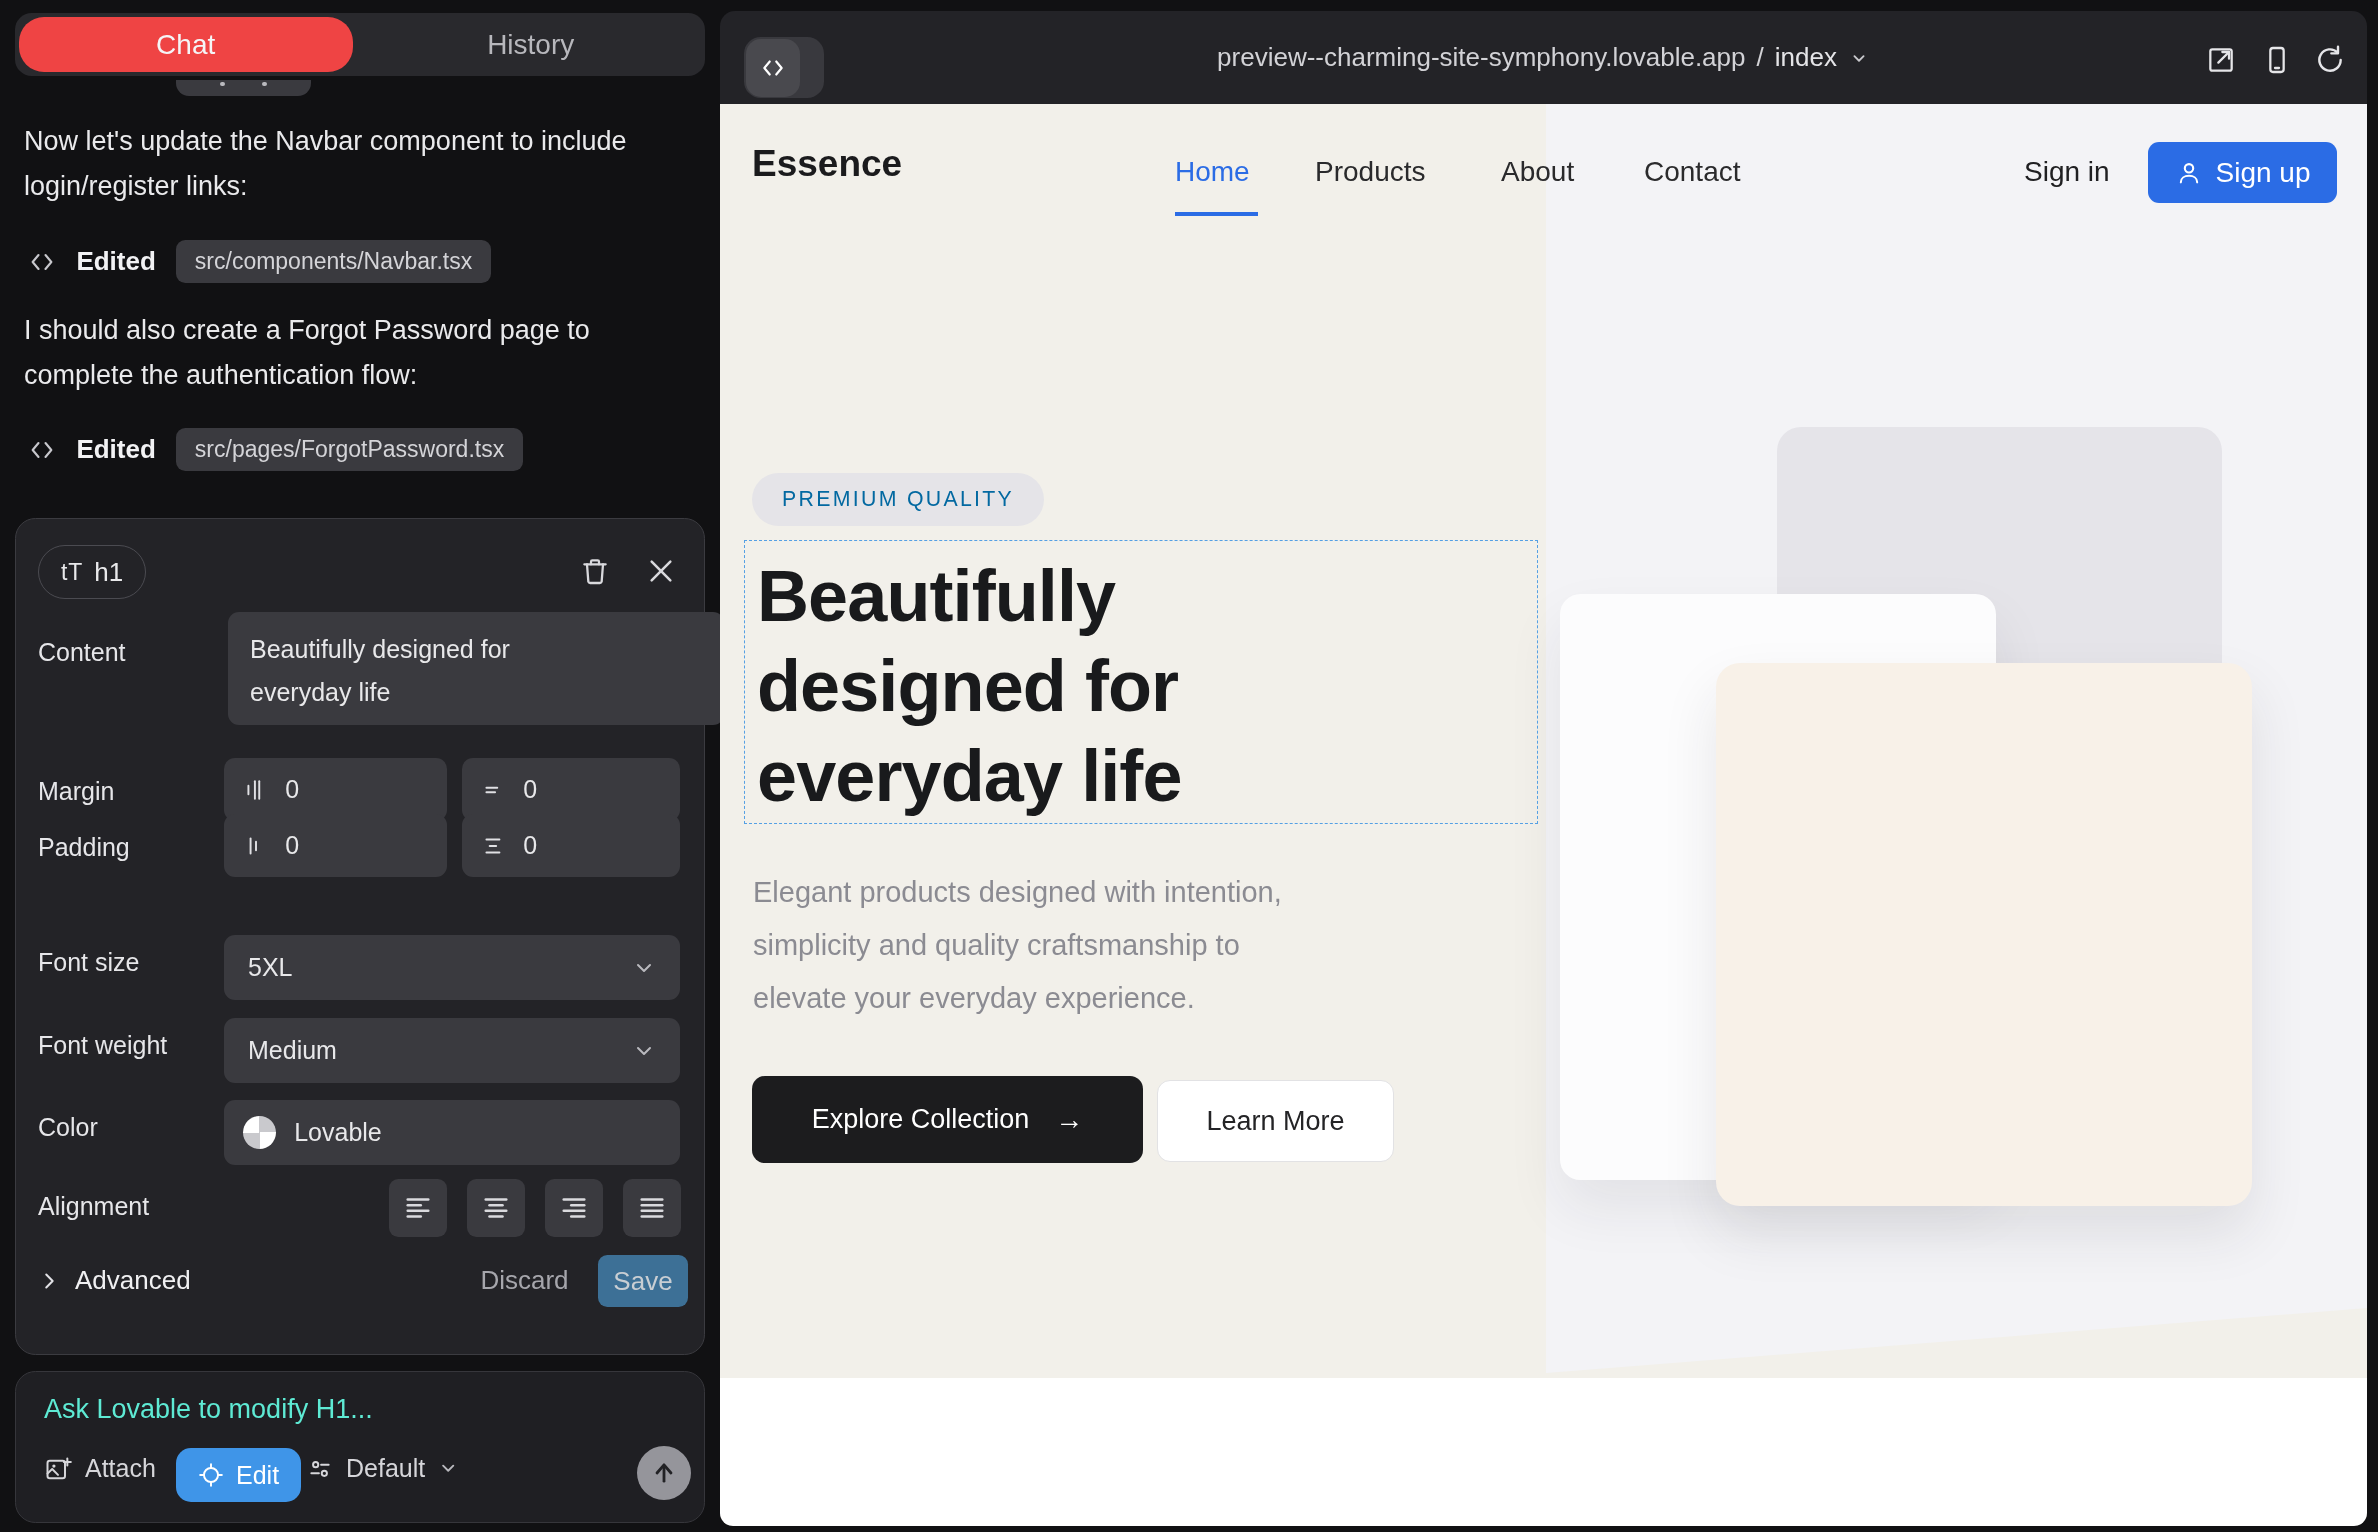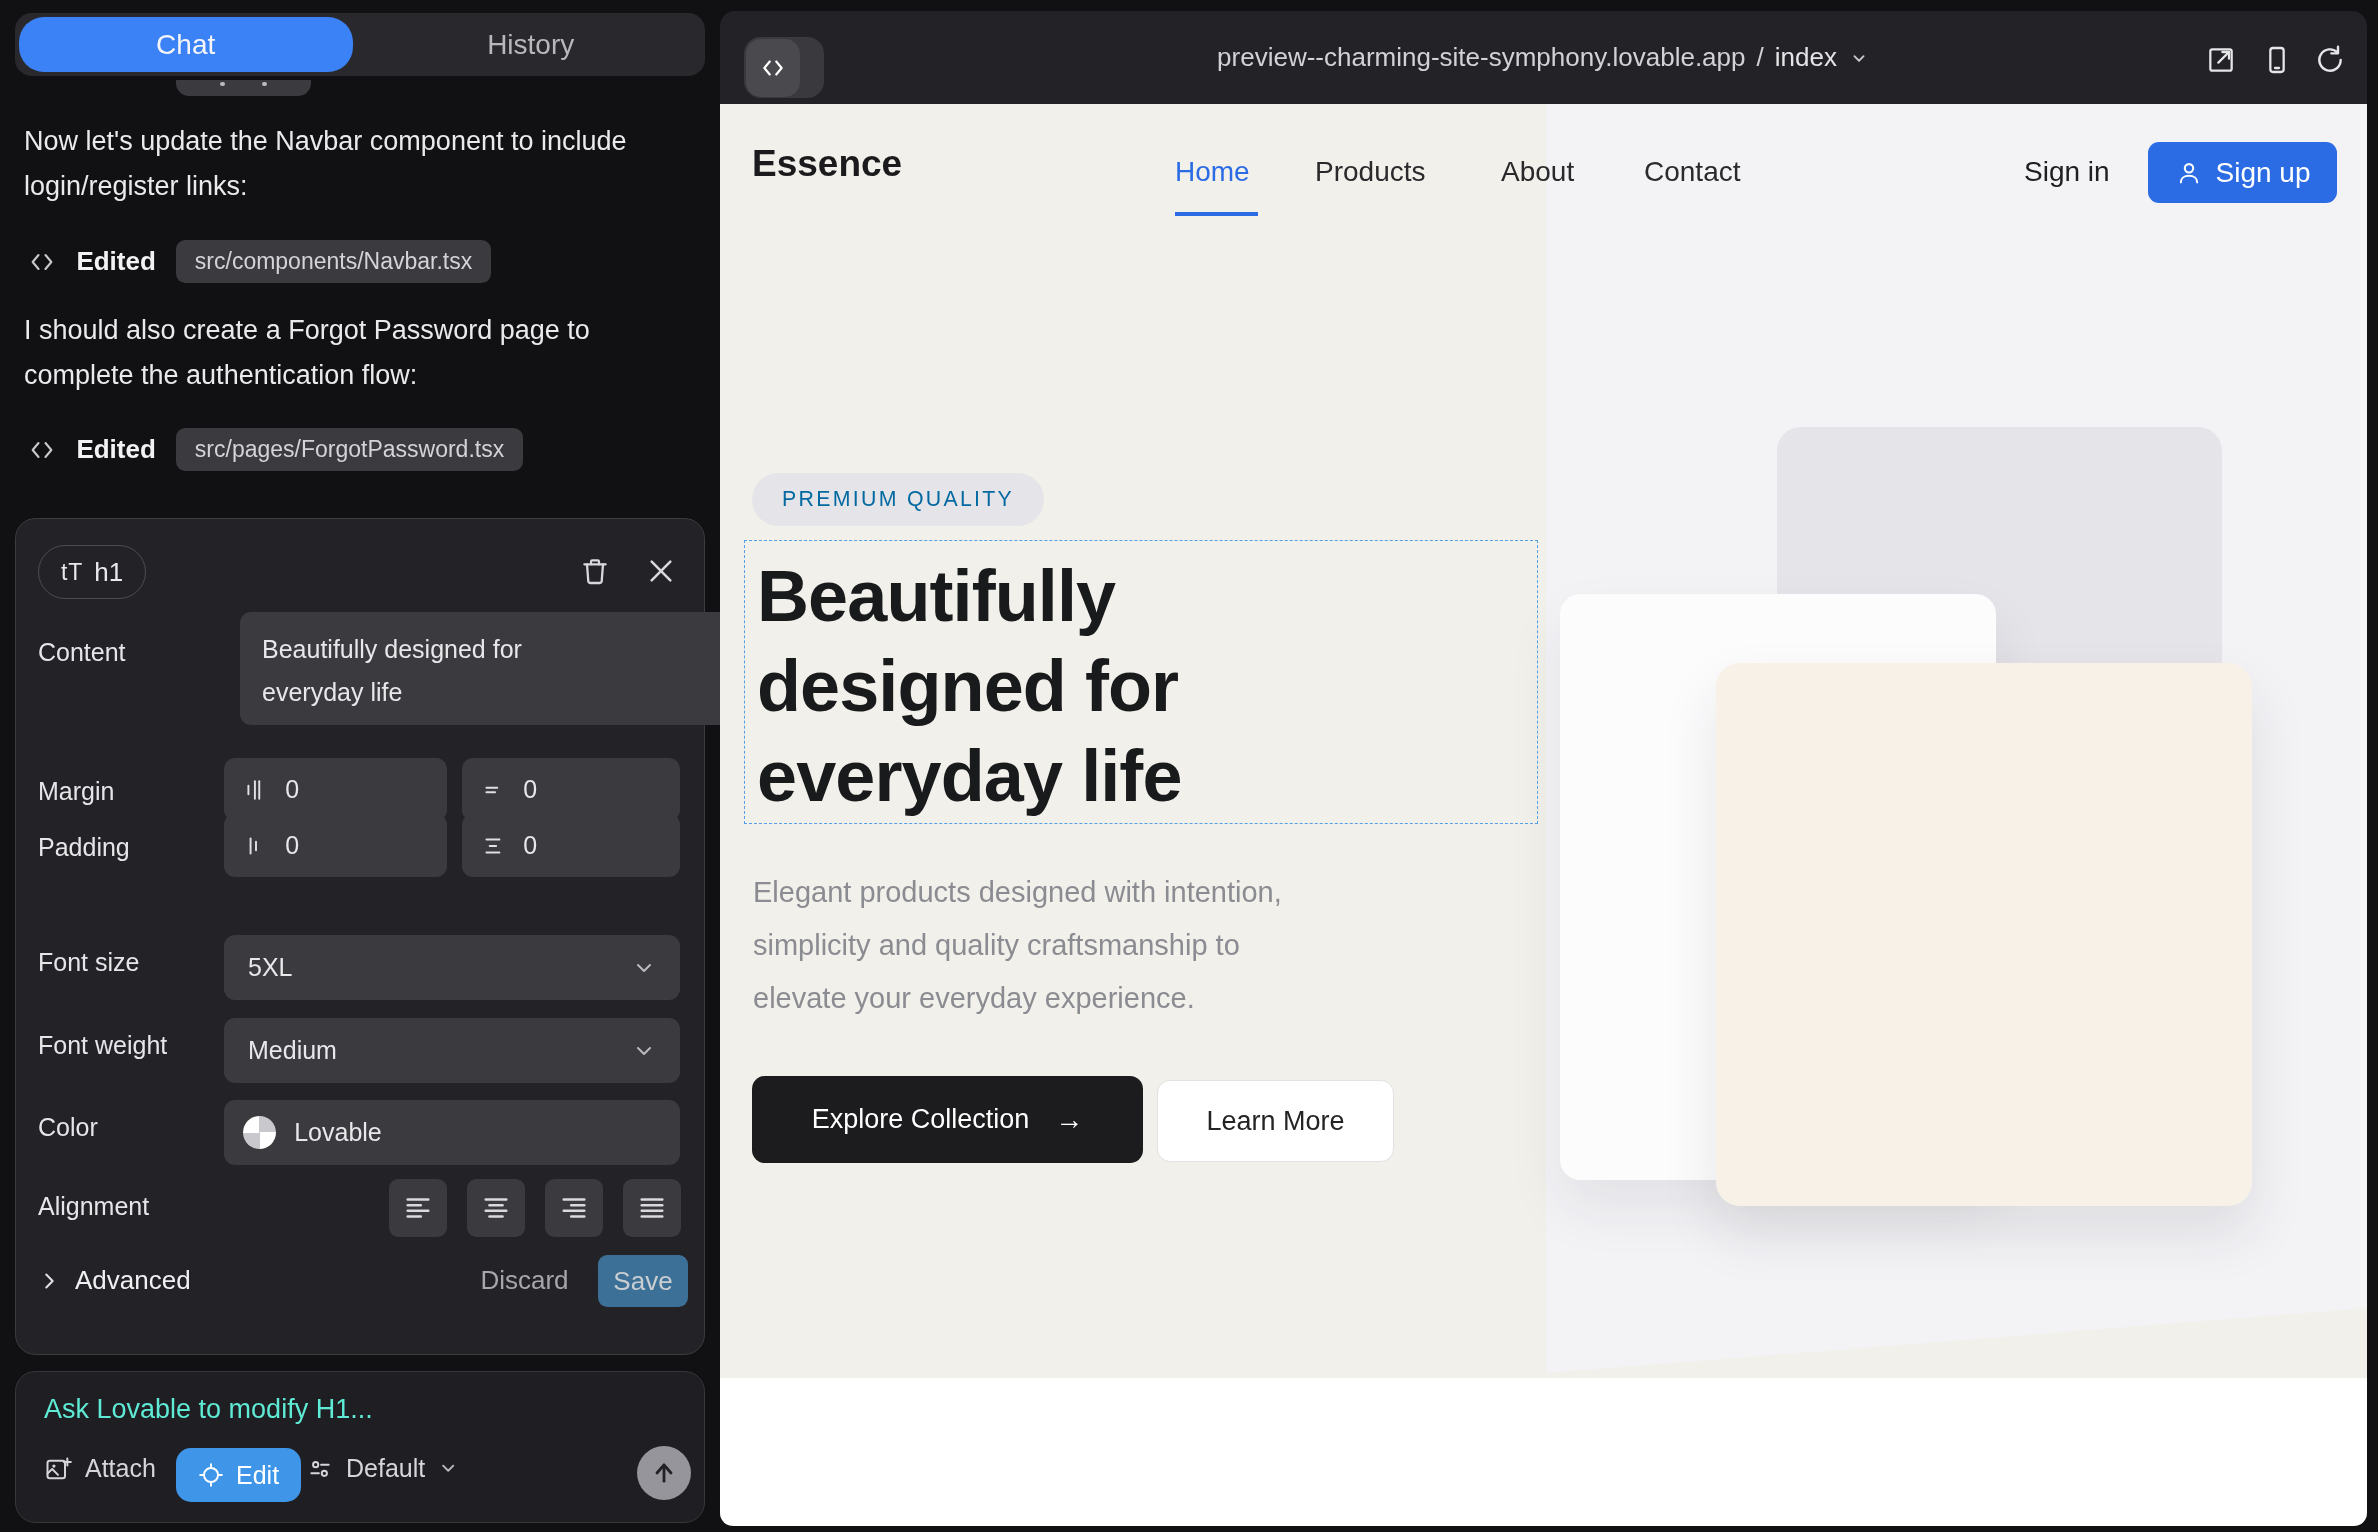--- a/index.html
+++ b/index.html
@@ -9,21 +9,21 @@
     background:var(--app_bg,#111113);
     position:relative; overflow:hidden;
     color:#ececee;
   }
   .abs { position:absolute; }
   svg { display:block; }
 
   
   .tabs-bar { left:15px; top:13px; width:690px; height:63px; background:#29292d; border-radius:16.7px; display:flex; }
   .tab { flex:1; display:flex; align-items:center; justify-content:center; font-size:28px; color:#b7b7bc; cursor:pointer; }
-  .tab.active { margin:3.7px; background:#3b82f6; border-radius:25px; color:#f5f5f7; flex:none; width:334px; }
+  .tab.active { margin:3.7px; background:#ef4444; border-radius:25px; color:#f5f5f7; flex:none; width:334px; }
   .tab.rest { flex:1; }
 
   .partial-pill { left:176px; top:80px; width:135px; height:16px; background:#3a3a3f; border-radius:0 0 13px 13px; display:flex; align-items:flex-start; justify-content:center; gap:37px; padding-top:1.9px; }
   .partial-pill i { width:4.6px; height:4.6px; border-radius:50%; background:#b9b9be; }
 
   .chat-msg { left:24px; width:670px; font-size:27px; line-height:45px; color:#eaeaec; }
   .msg-1 { top:119px; }
   .msg-2 { top:308px; }
 
   .edited-row { left:28px; display:flex; align-items:center; gap:20.4px; height:45px; }
@@ -37,21 +37,21 @@
   .editor { left:15px; top:518px; width:690px; height:837px; background:var(--panel_bg,#232327); border:1.4px solid #3b3b40; border-radius:20.4px; }
   .tag-badge { left:22px; top:26px; height:54px; padding:0 22px; border:1.4px solid #4b4b51; border-radius:27px; display:flex; align-items:center; gap:11px; color:#e9e9eb; }
   .tag-badge .tt { font-size:23px; letter-spacing:0.9px; }
   .tag-badge .tag { font-size:26px; }
   .icon-btn { width:43px; height:43px; display:flex; align-items:center; justify-content:center; color:#d9d9dd; cursor:pointer; }
   .trash-pos { left:557px; top:30px; }
   .close-pos { left:623px; top:30px; }
 
   .fld-label { left:22px; font-size:25px; color:#e6e6e9; }
   .field { background:var(--field_bg,#3a3a3f); border-radius:11px; color:#e8e8ea; font-size:25px; display:flex; align-items:center; }
-  .content-fld { left:224px; top:93px; width:496px; height:113px; align-items:flex-start; }
+  .content-fld { left:212px; top:93px; width:496px; height:113px; align-items:flex-start; }
   .content-fld .txt { padding:16px 22px; line-height:43px; width:352px; }
   .mini { height:63px; gap:16.7px; padding:0 18.6px; }
   .mini .ic { color:#e0e0e4; flex:none; }
   .m1 { left:208px; top:239px; width:223px; }
   .m2 { left:446px; top:239px; width:218px; }
   .p1 { left:208px; top:295px; width:223px; }
   .p2 { left:446px; top:295px; width:218px; }
   .select { height:65px; padding:0 24px; justify-content:space-between; width:456px; left:208px; cursor:pointer; }
   .sel-size { top:416px; }
   .sel-weight { top:499px; }

